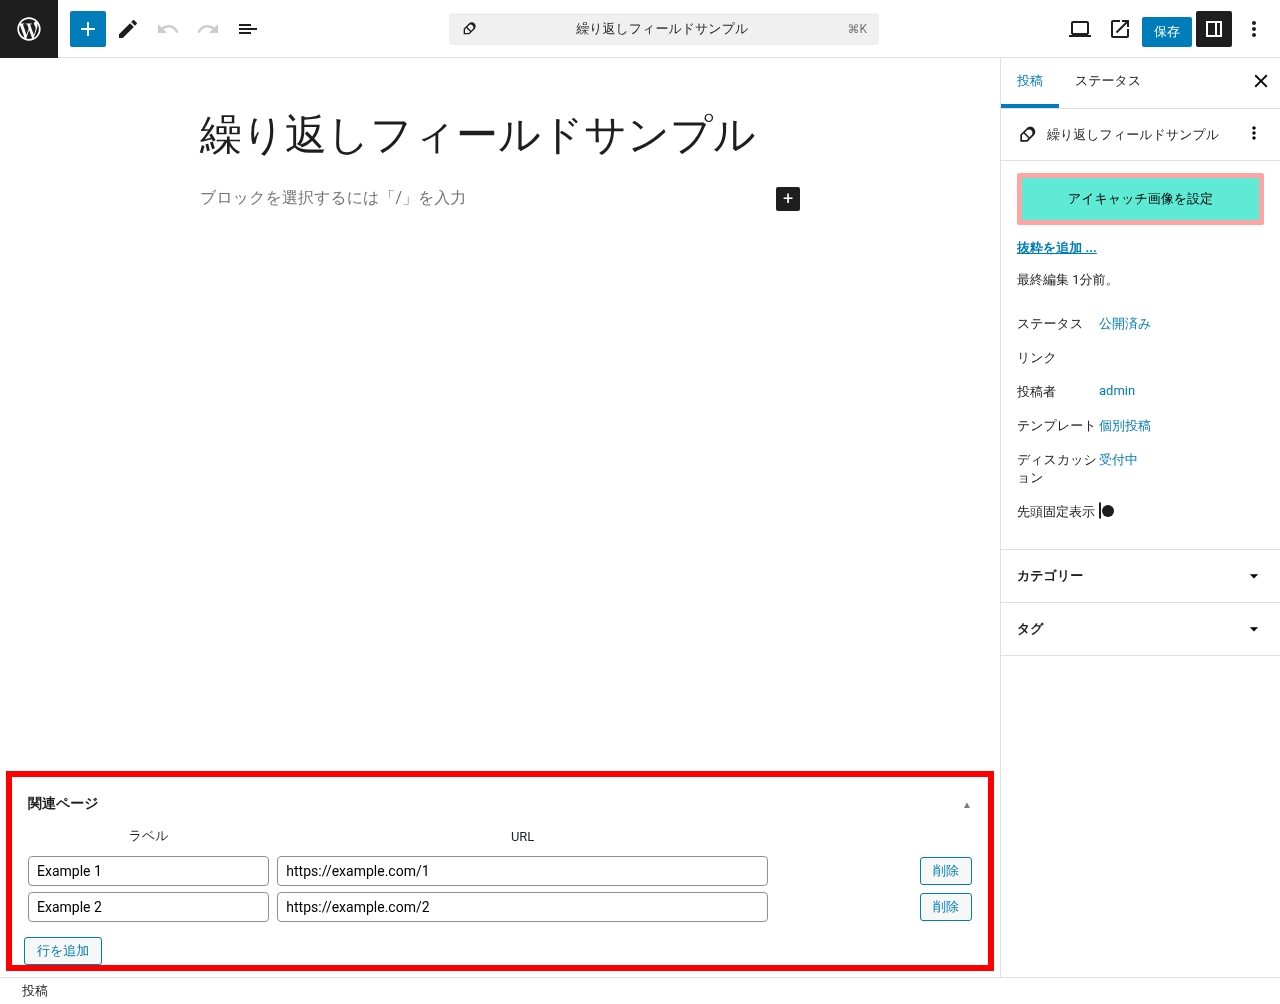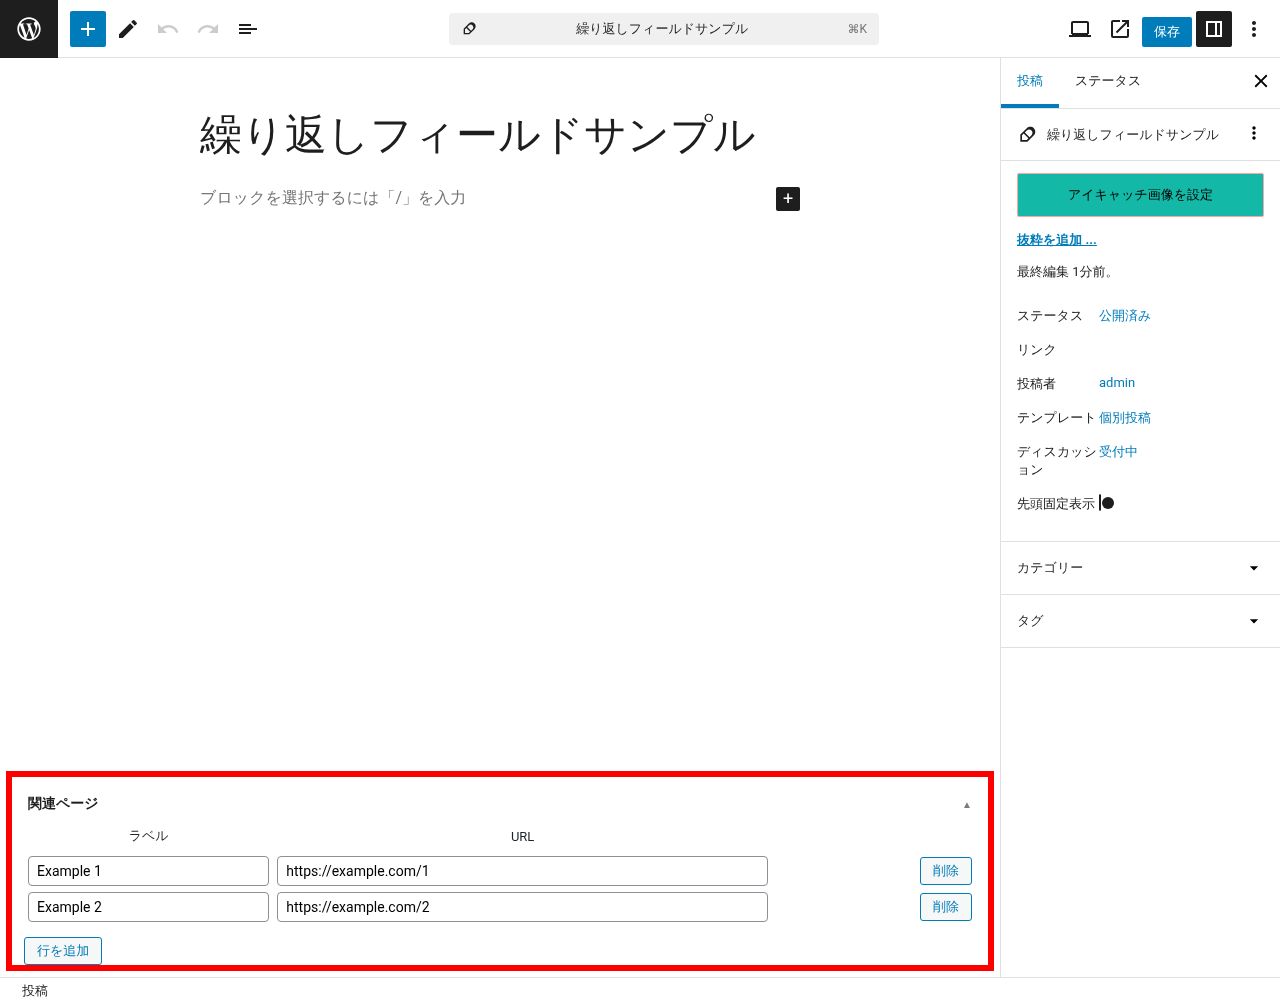--- a/index.html
+++ b/index.html
@@ -48,30 +48,30 @@
 
 .sb-tabs { display: flex; border-bottom: 1px solid #e0e0e0; position: relative; }
 .sb-tab { padding: 14px 16px; font-size: 13px; cursor: pointer; border-bottom: 4px solid transparent; font-weight: 500; }
 .sb-tab.active { border-bottom-color: #007cba; color: #007cba; }
 .sb-close { position: absolute; right: 4px; top: 8px; padding: 4px; }
 .sb-doc-title { display: flex; align-items: center; padding: 14px 16px; gap: 10px; border-bottom: 1px solid #e0e0e0; }
 .sb-doc-title .feather { width: 20px; height: 20px; }
 .sb-doc-title .nm { flex: 1; font-weight: 500; }
 .sb-doc-title .more { cursor: pointer; }
 .sb-body { padding: 12px 16px 20px; border-bottom: 1px solid #e0e0e0; }
-.featured-btn { width: 100%; padding: 12px; border: 1px solid #fca5a5; background: #14b8a6; font-size: 13px; border-radius: 2px; cursor: pointer; margin-bottom: 14px; }
+.featured-btn { width: 100%; padding: 12px; border: 5px solid #fca5a5; background: #5eead4; font-size: 13px; border-radius: 2px; cursor: pointer; margin-bottom: 14px; }
 .excerpt-link { color: #007cba; text-decoration: underline; font-size: 13px; cursor: pointer; font-weight: bold; }
 .last-edit { margin: 14px 0 18px; color: #1e1e1e; font-size: 13px; }
 .sb-row { display: flex; padding: 8px 0; font-size: 13px; }
 .sb-row .lbl { width: 82px; color: #1e1e1e; }
 .sb-row .val { flex: 1; color: #007cba; cursor: pointer; }
 .sb-row .val.blk { color: #1e1e1e; }
 .toggle { width: 36px; height: 18px; border-radius: 10px; border: 1px solid #1e1e1e; position: relative; cursor: pointer; background: #fff; }
 .toggle::after { content: ""; width: 12px; height: 12px; background: #1e1e1e; border-radius: 50%; position: absolute; left: 2px; top: 2px; }
-.sb-panel { padding: 16px; border-bottom: 1px solid #e0e0e0; display: flex; justify-content: space-between; align-items: center; font-size: 13px; cursor: pointer; font-weight: 400; }
+.sb-panel { padding: 16px; border-bottom: 1px solid #e0e0e0; display: flex; justify-content: space-between; align-items: center; font-size: 13px; cursor: pointer; font-weight: 700; }
 .chev { width: 20px; height: 20px; }
 
 
 .bottombar { position: absolute; bottom: 0; left: 0; right: 0; height: 27px; border-top: 1px solid #e0e0e0; padding: 4px 22px; font-size: 13px; color: #1e1e1e; background:#fff;}
 
 .feather-svg { fill: currentColor; }
 </style>
 </head>
 <body>
 

